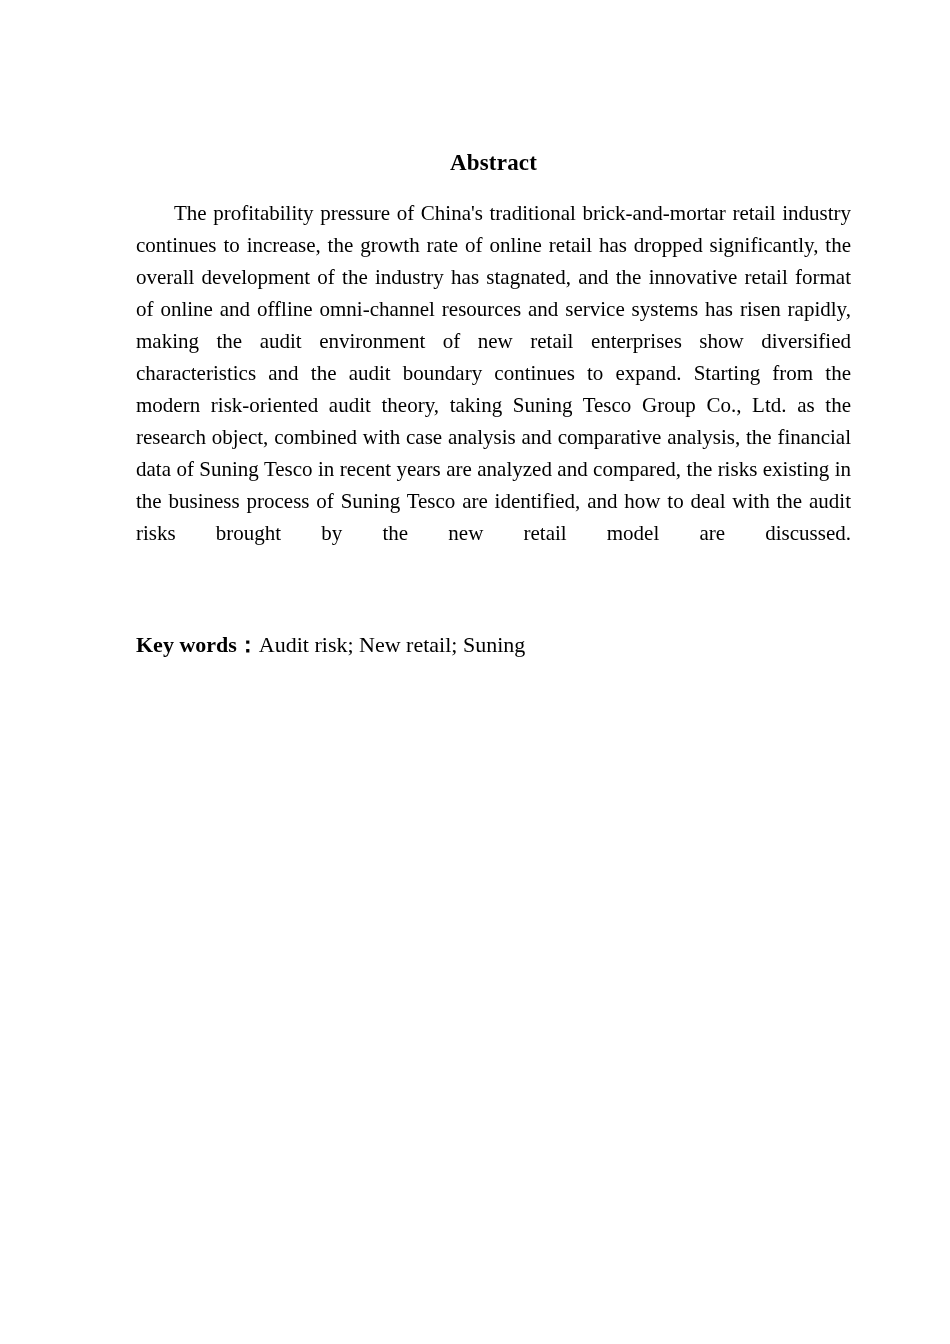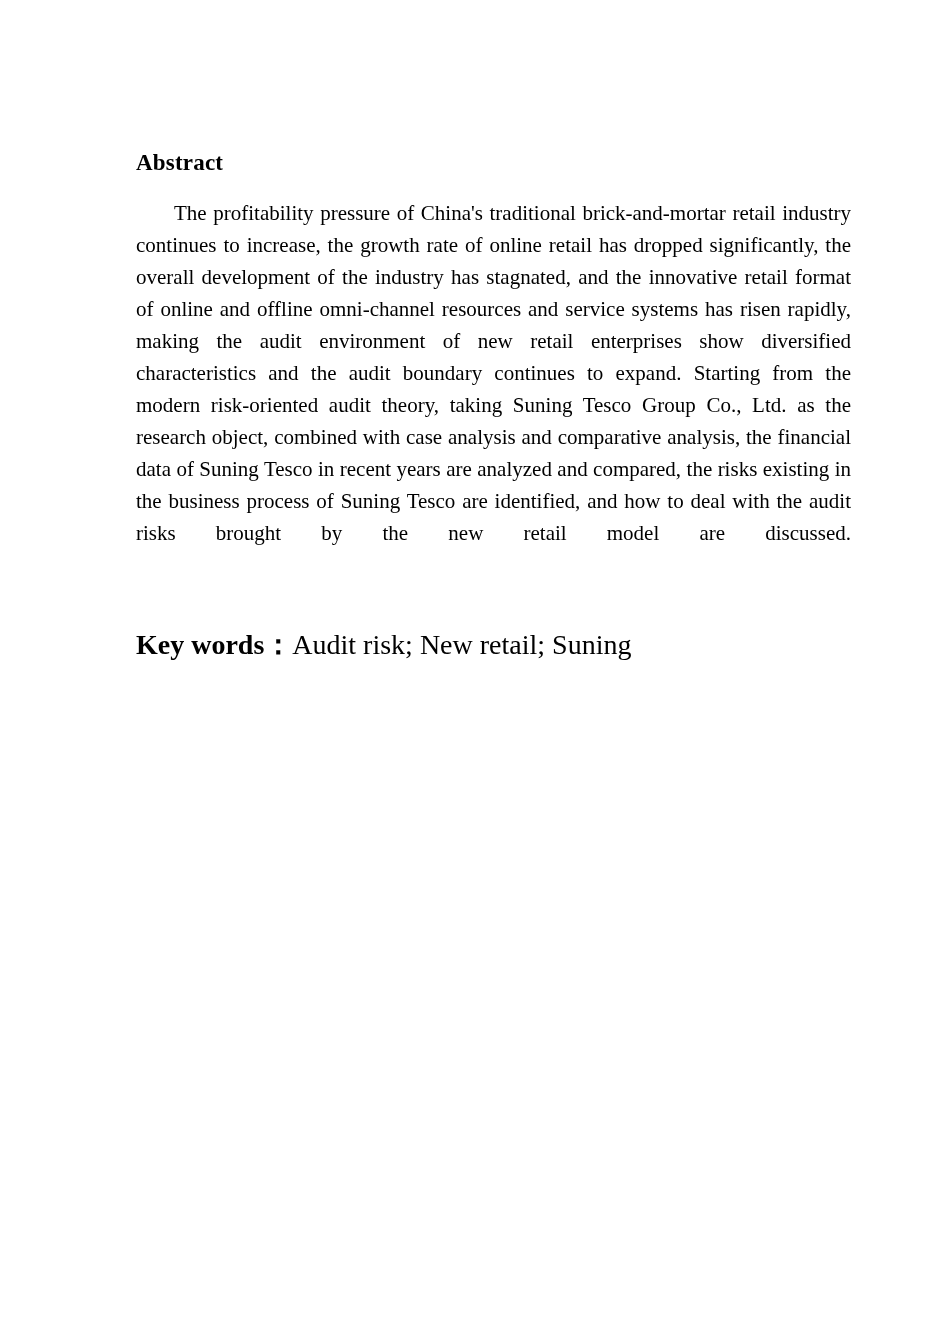--- a/index.html
+++ b/index.html
@@ -28,21 +28,21 @@
   .content {
     position: absolute;
     left: 136px;
     top: 0;
     width: 715px;
   }
 
   .page-title {
     font-size: 23px;
     font-weight: bold;
-    text-align: left;
+    text-align: center;
     margin: 0;
     padding: 0;
     position: absolute;
     top: 150px;
     left: 0;
     width: 715px;
     letter-spacing: 0.2px;
   }
 
   .abstract-body {
@@ -65,21 +65,21 @@
     content: "";
     display: inline-block;
     width: 100%;
   }
 
   .keywords-line {
     position: absolute;
     top: 629px;
     left: 0;
     width: 715px;
-    font-size: 28px;
+    font-size: 22px;
     line-height: 32px;
     margin: 0;
     text-align: left;
   }
 
   .kw-label {
     font-weight: bold;
   }
 
   .kw-sep {

